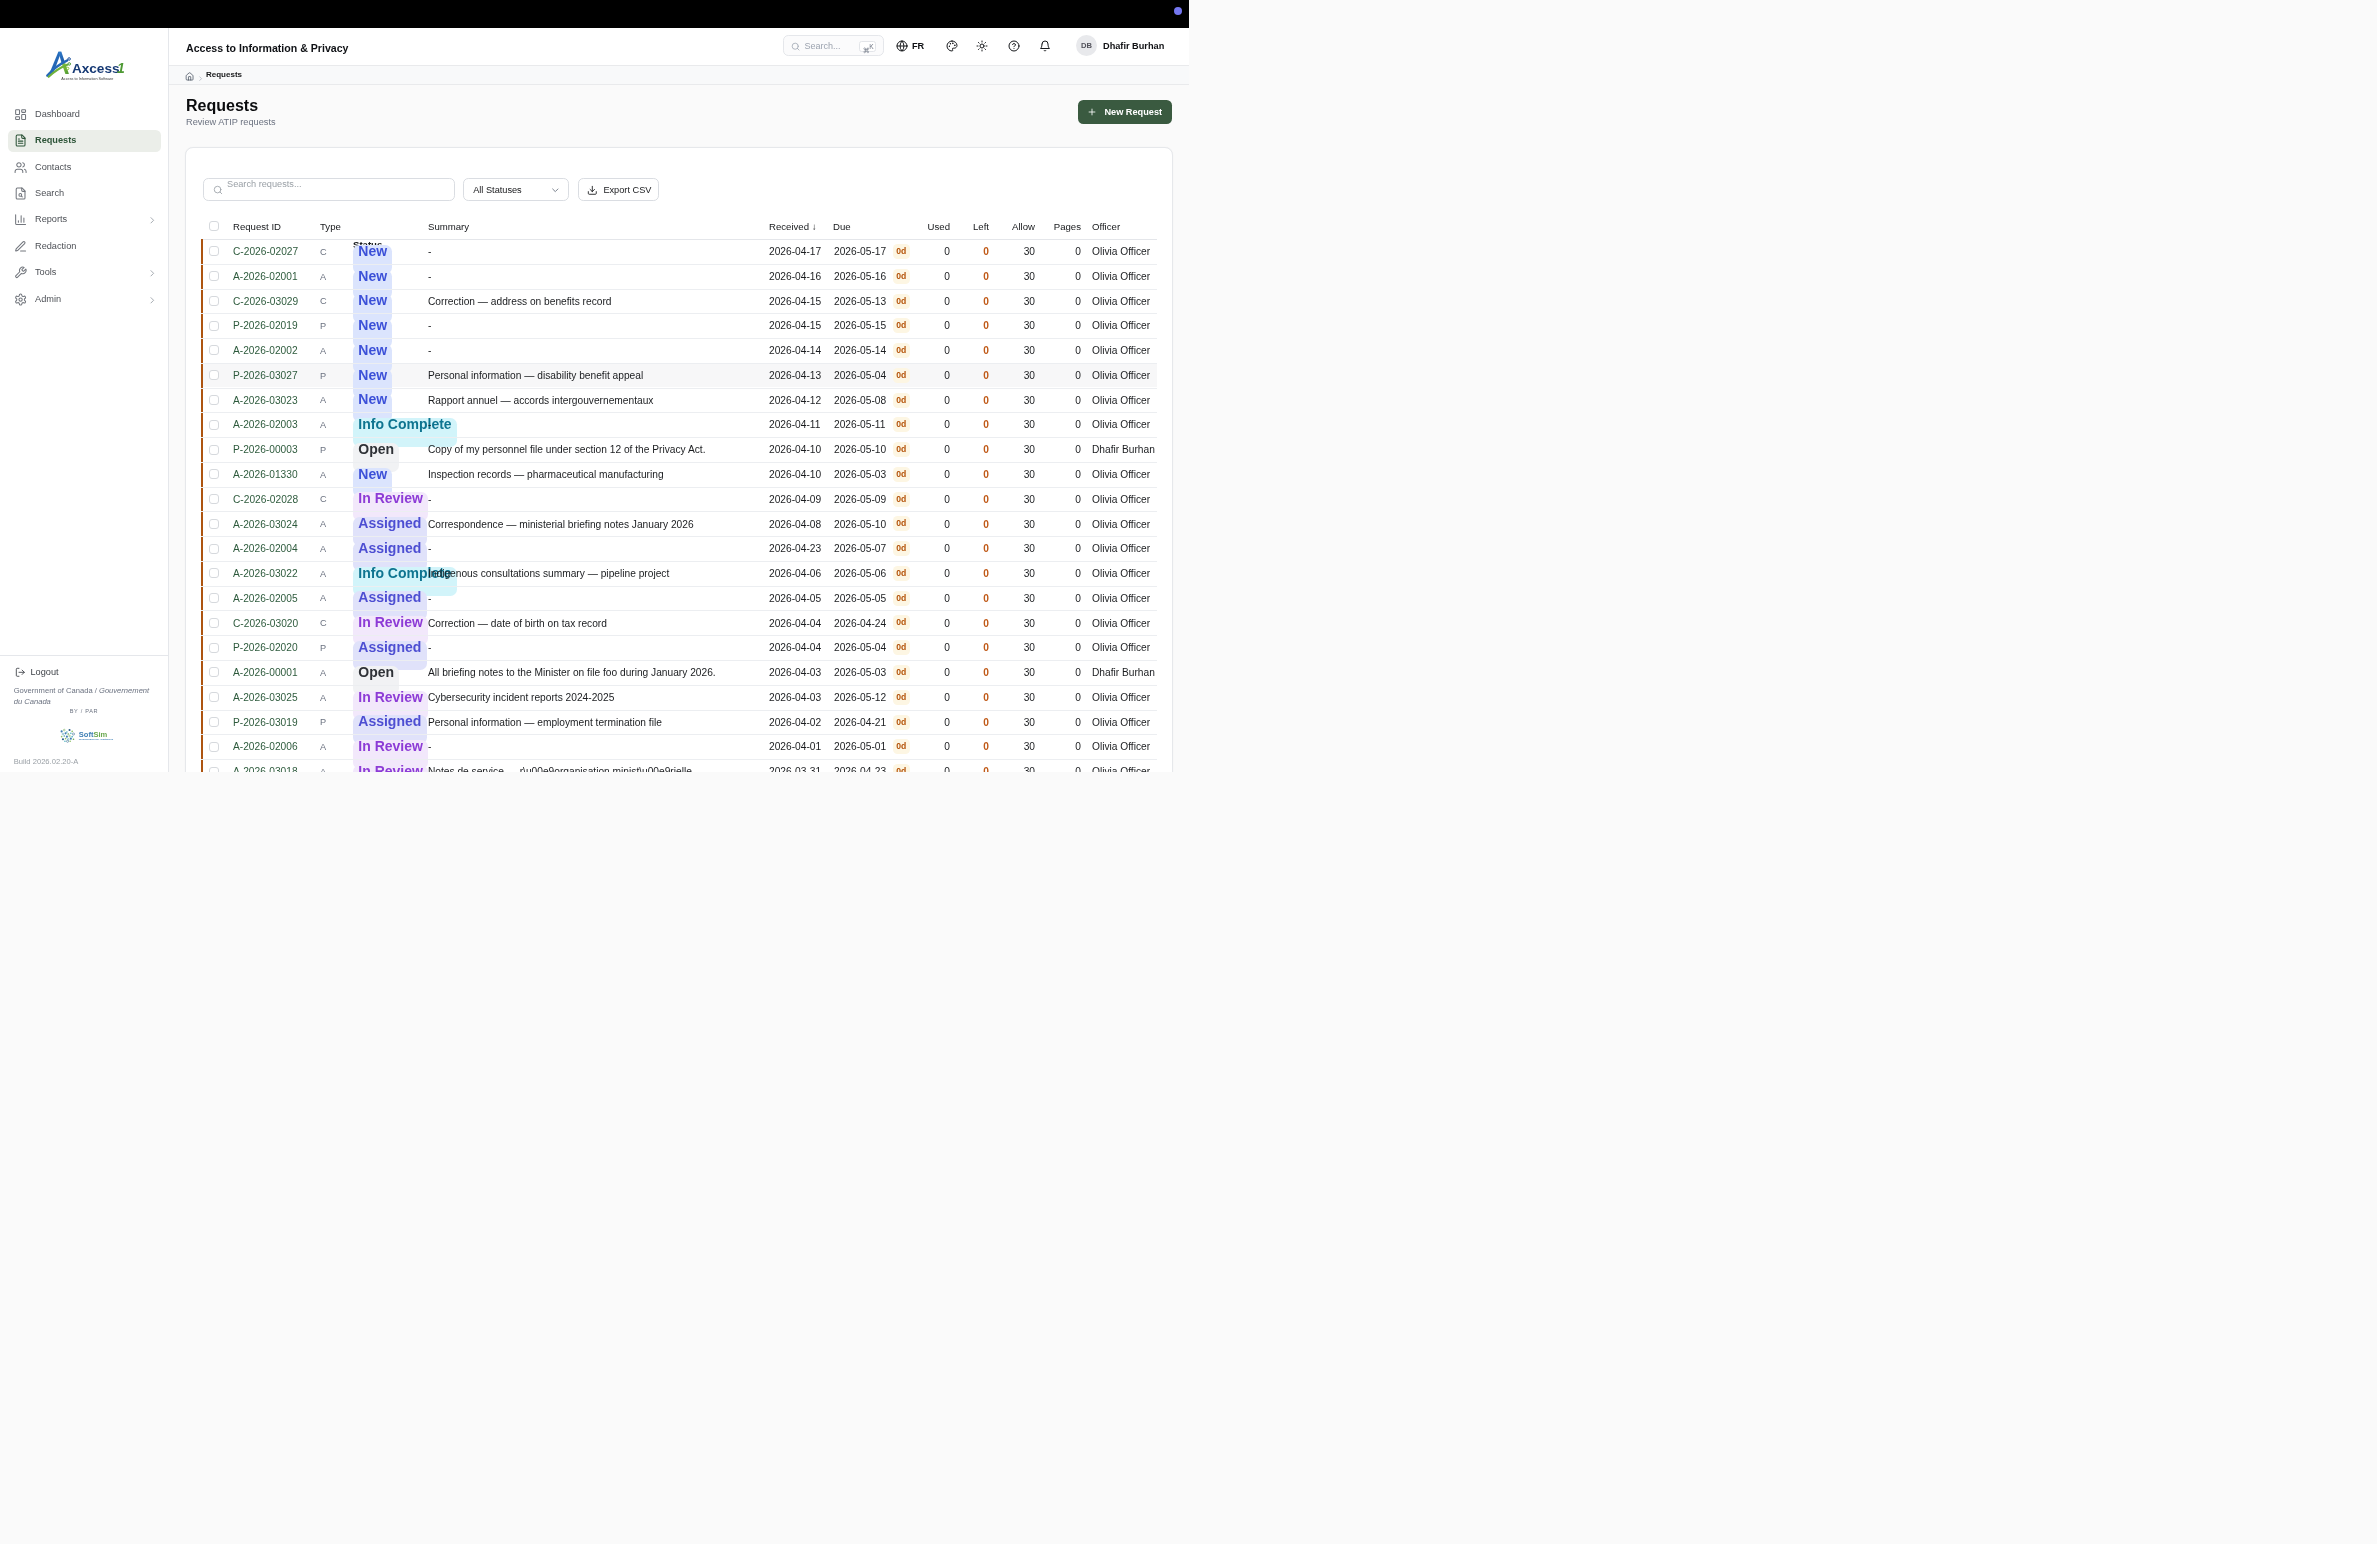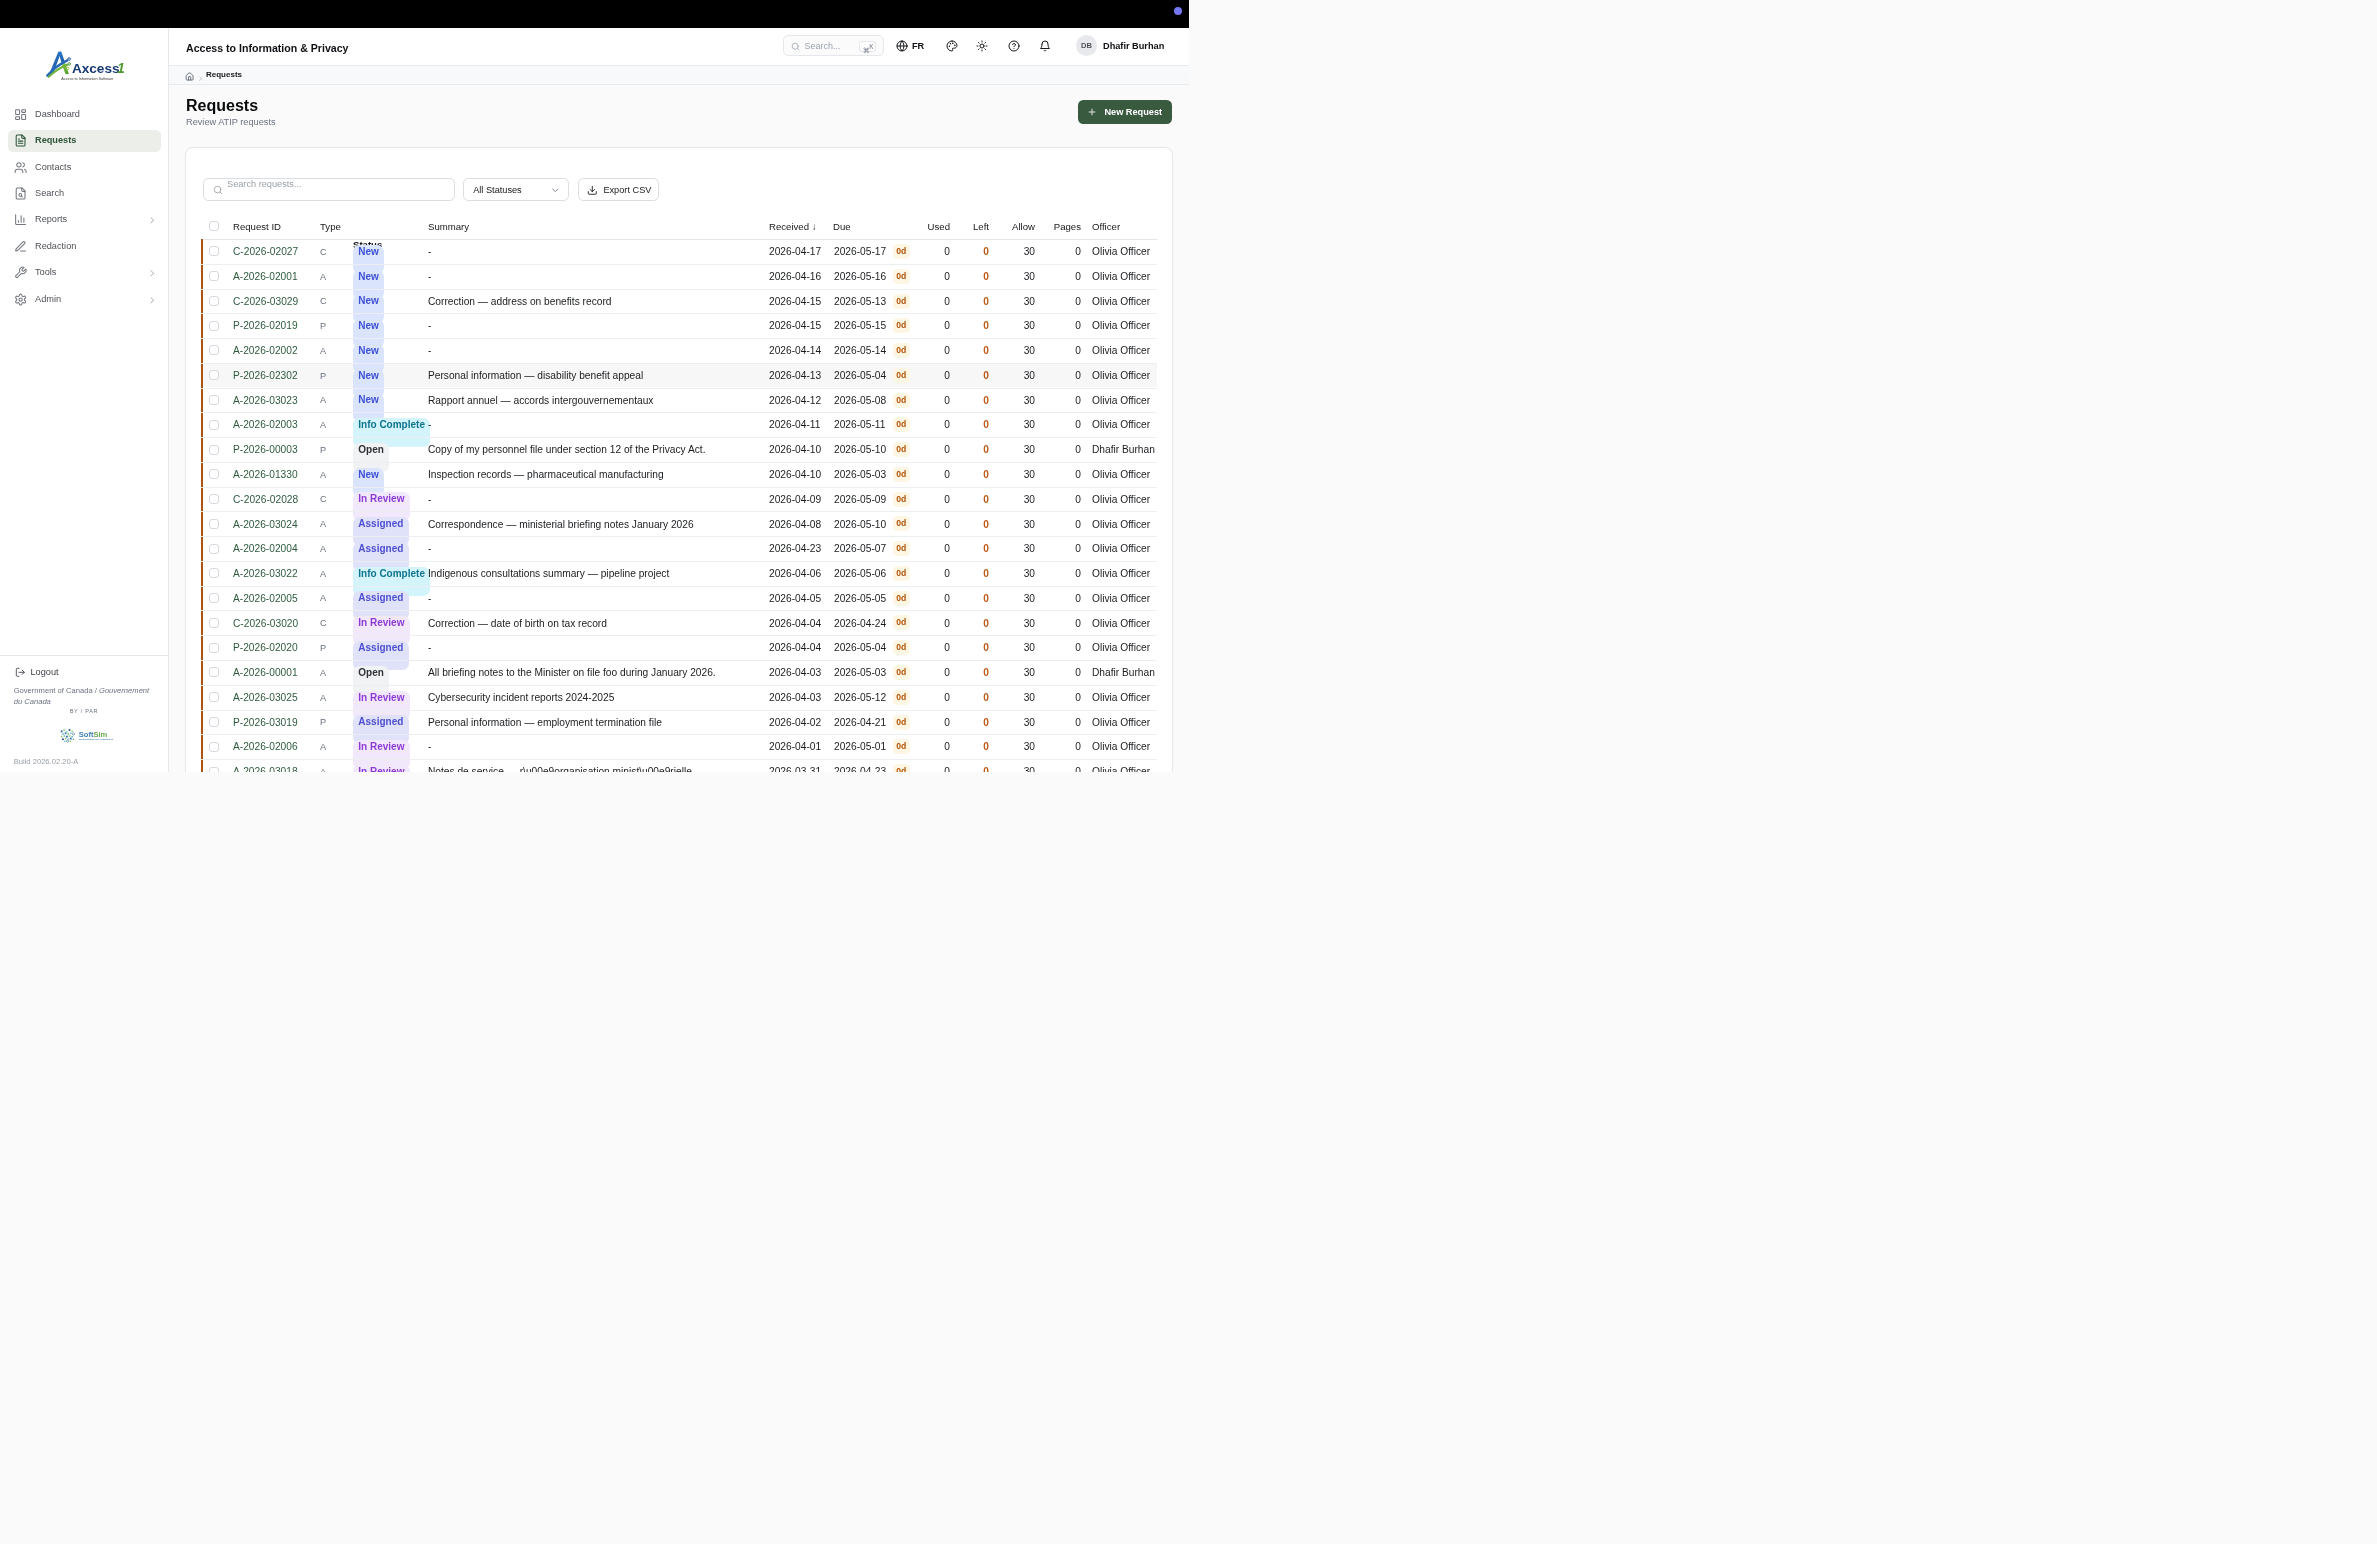--- a/index.html
+++ b/index.html
@@ -9,21 +9,21 @@
 .recdot{left:1174px;top:6.6px;width:8.3px;height:8.3px;border-radius:50%;background:#7577f0}
 .sidebar{left:0;top:28px;width:169px;height:744px;background:#fff;border-right:0.7px solid #e5e7eb}
 .main{left:169px;top:28px;width:1020px;height:744px;background:#fafafa}
 .hdr{left:169px;top:28px;width:1020px;height:38px;background:#fff;border-bottom:0.7px solid #e9eaec}
 .bc{left:169px;top:66px;width:1020px;height:19px;background:#f8f9fa;border-bottom:0.7px solid #e9eaec}
 .mi{position:absolute;left:8px;width:153px;height:22px;border-radius:5.3px;color:#4d5056;font-size:9.2px}
 .mi .ict{position:absolute;left:5.6px;top:4.3px;width:13.2px;height:13.2px}
 .mi .lbl{position:absolute;left:27px;top:5.3px;line-height:11.2px}
 .mi.act{background:#ebeee9;color:#2d5438;font-weight:600}
 .mi .chev{position:absolute;left:139px;top:5.6px}
-.pill{display:inline-block;height:29px;line-height:13.2px;border-radius:6.6px;padding:0 5.3px;font-size:10px;font-weight:600}
+.pill{display:inline-block;height:29px;line-height:13.2px;border-radius:6.6px;padding:0 5.3px;font-size:14px;font-weight:600}
 .cell{position:absolute;font-size:10.2px;color:#1a1c1f;white-space:nowrap}
 .cb{position:absolute;width:10px;height:10px;border:1px solid #d6d9dd;border-radius:3px;background:#fff}
 .num{text-align:right}
 </style></head><body>
 
 <div class="abs topbar"></div>
 <div class="abs recdot"></div>
 <div class="abs sidebar"></div>
 <div class="abs main"></div>
 <svg class="abs" style="left:46px;top:50px" width="83" height="32" viewBox="0 0 125 48">
@@ -349,21 +349,21 @@
 <div class="cell" style="left:769px;top:345px">2026-04-14</div>
 <div class="cell" style="left:834px;top:345px">2026-05-14</div>
 <div class="abs" style="left:893px;top:343px;width:16.5px;height:15px;background:#fdf6e3;border-radius:4.6px;text-align:center;line-height:15px;font-size:8.6px;font-weight:bold;color:#b45309">0d</div>
 <div class="cell num" style="left:910px;top:345px;width:40px">0</div>
 <div class="cell num" style="left:949px;top:345px;width:40px;color:#c05a18;font-weight:600">0</div>
 <div class="cell num" style="left:995px;top:345px;width:40px">30</div>
 <div class="cell num" style="left:1041px;top:345px;width:40px">0</div>
 <div class="cell" style="left:1092px;top:345px">Olivia Officer</div>
 <div class="abs" style="left:201px;top:363px;width:956px;border-top:0.7px solid #eceef1"></div>
 <div class="cb" style="left:209px;top:370px"></div>
-<div class="cell" style="left:233px;top:370px;color:#2d5a3c;font-weight:500">P-2026-02302</div>
+<div class="cell" style="left:233px;top:370px;color:#2d5a3c;font-weight:500">P-2026-03027</div>
 <div class="cell" style="left:320px;top:371px;font-size:9.2px;color:#6b7280">P</div>
 <div class="abs" style="left:353px;top:369px"><span class="pill" style="background:#dbe4fd;color:#3c50d8">New</span></div>
 <div class="cell" style="left:428px;top:370px">Personal information — disability benefit appeal</div>
 <div class="cell" style="left:769px;top:370px">2026-04-13</div>
 <div class="cell" style="left:834px;top:370px">2026-05-04</div>
 <div class="abs" style="left:893px;top:368px;width:16.5px;height:15px;background:#fdf6e3;border-radius:4.6px;text-align:center;line-height:15px;font-size:8.6px;font-weight:bold;color:#b45309">0d</div>
 <div class="cell num" style="left:910px;top:370px;width:40px">0</div>
 <div class="cell num" style="left:949px;top:370px;width:40px;color:#c05a18;font-weight:600">0</div>
 <div class="cell num" style="left:995px;top:370px;width:40px">30</div>
 <div class="cell num" style="left:1041px;top:370px;width:40px">0</div>

